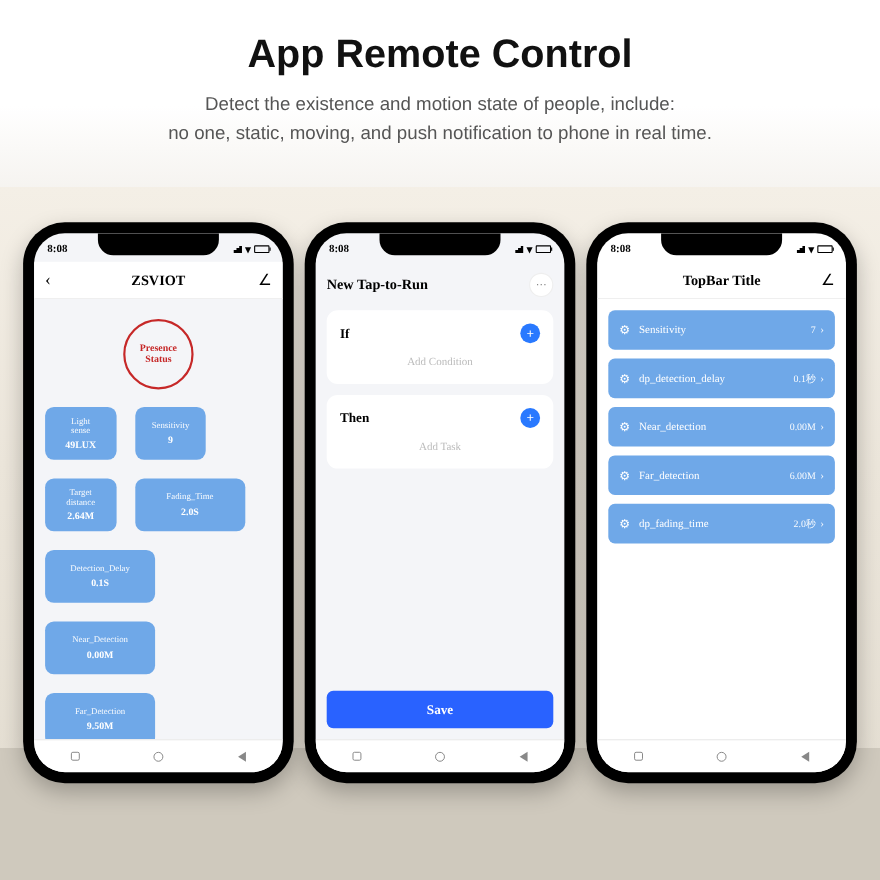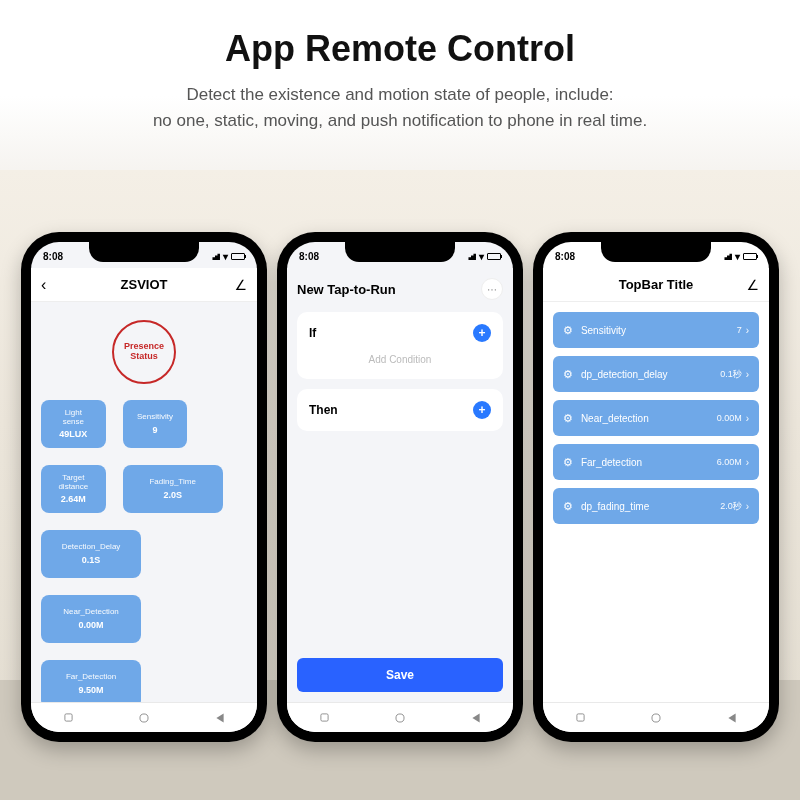--- a/index.html
+++ b/index.html
@@ -19,24 +19,25 @@
     background:
       linear-gradient(180deg, #f4efe6 0%, #ece6db 40%, #e2dcd0 100%);
   }
   .floor {
     position: absolute; left:0; right:0; bottom:0; height:120px;
     background: #cfc9bd;
   }
 
   .phones-row {
     position: absolute;
-    top: 232px; left: 0; right: 0;
+    top: 202px; left: 0; right: 0;
     display: flex;
     justify-content: center;
     gap: 10px;
+    font-family: Liberation Serif, serif;
   }
 
   .phone {
     width: 246px; height: 510px;
     background: #000;
     border-radius: 38px;
     padding: 10px;
     position: relative;
     box-shadow: 0 8px 20px rgba(0,0,0,.25);
   }
@@ -251,20 +252,21 @@
             <span class="lbl">If</span>
             <span class="plus">+</span>
           </div>
           <div class="block-hint">Add Condition</div>
         </div>
         <div class="block">
           <div class="block-row">
             <span class="lbl">Then</span>
             <span class="plus">+</span>
           </div>
+          <div class="block-hint">Add Task</div>
         </div>
         <div class="save-btn">Save</div>
       </div>
       <div class="android-nav">
         <span class="an-sq"></span>
         <span class="an-o"></span>
         <span class="an-tri"></span>
       </div>
     </div>
   </div>

